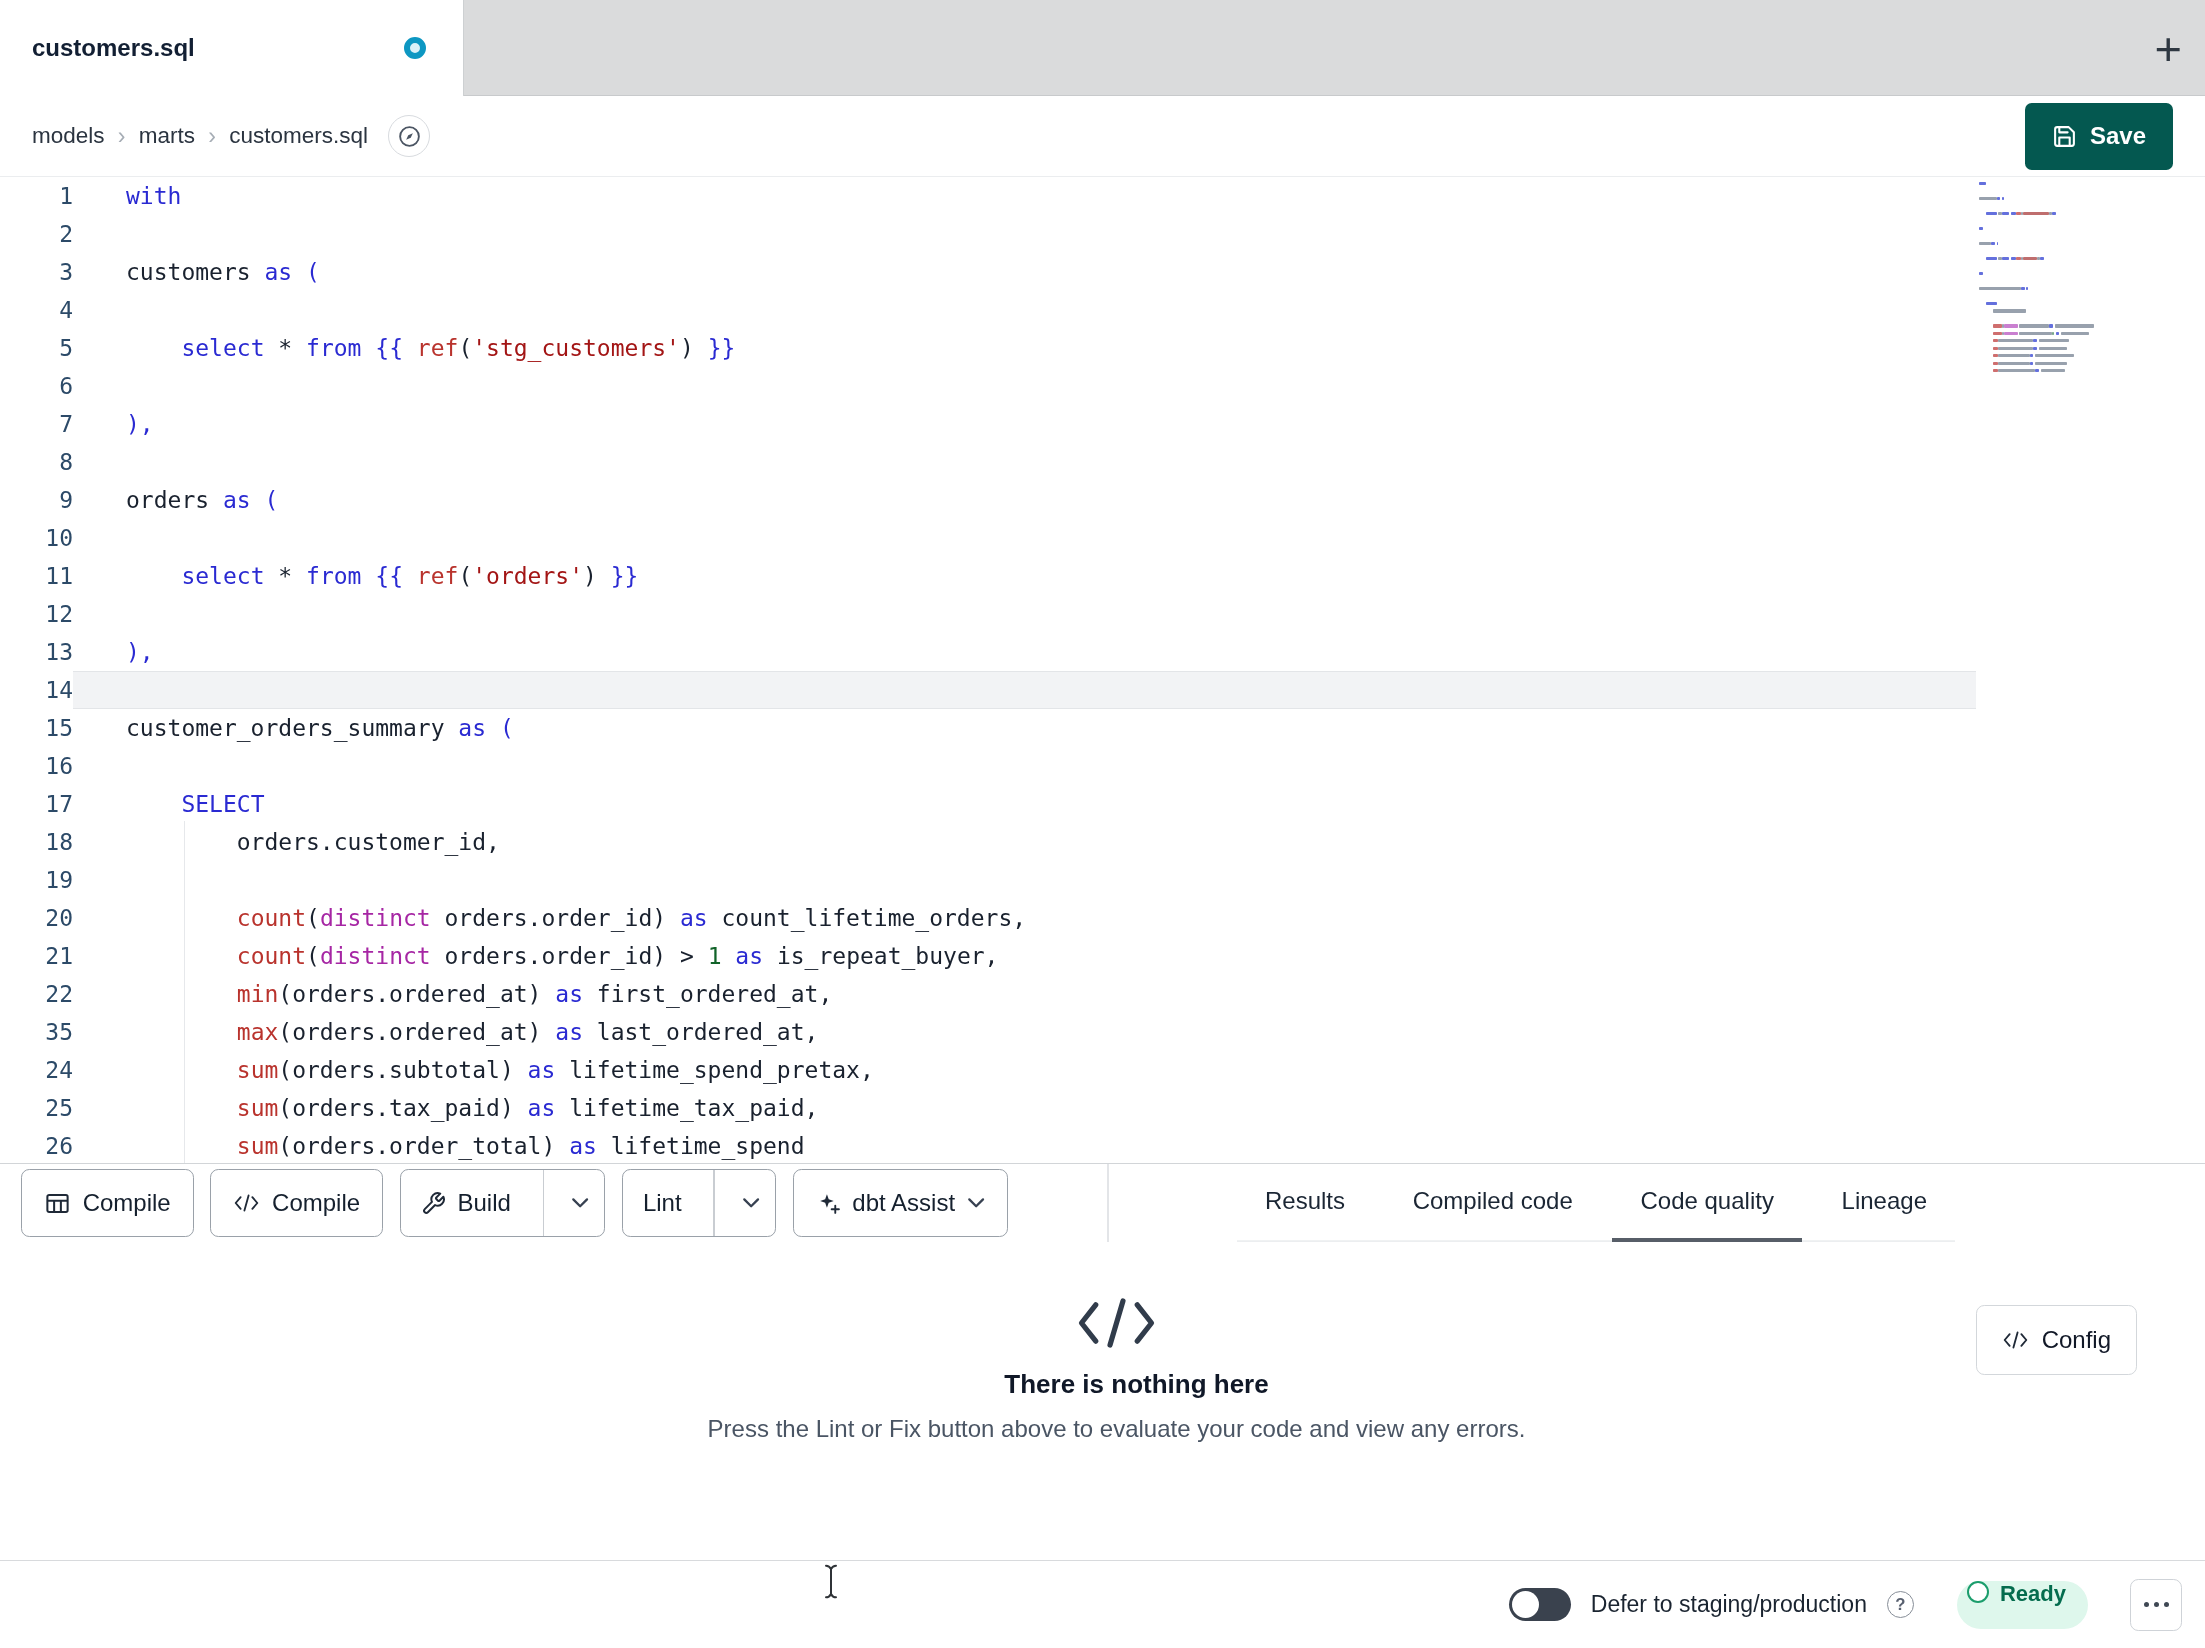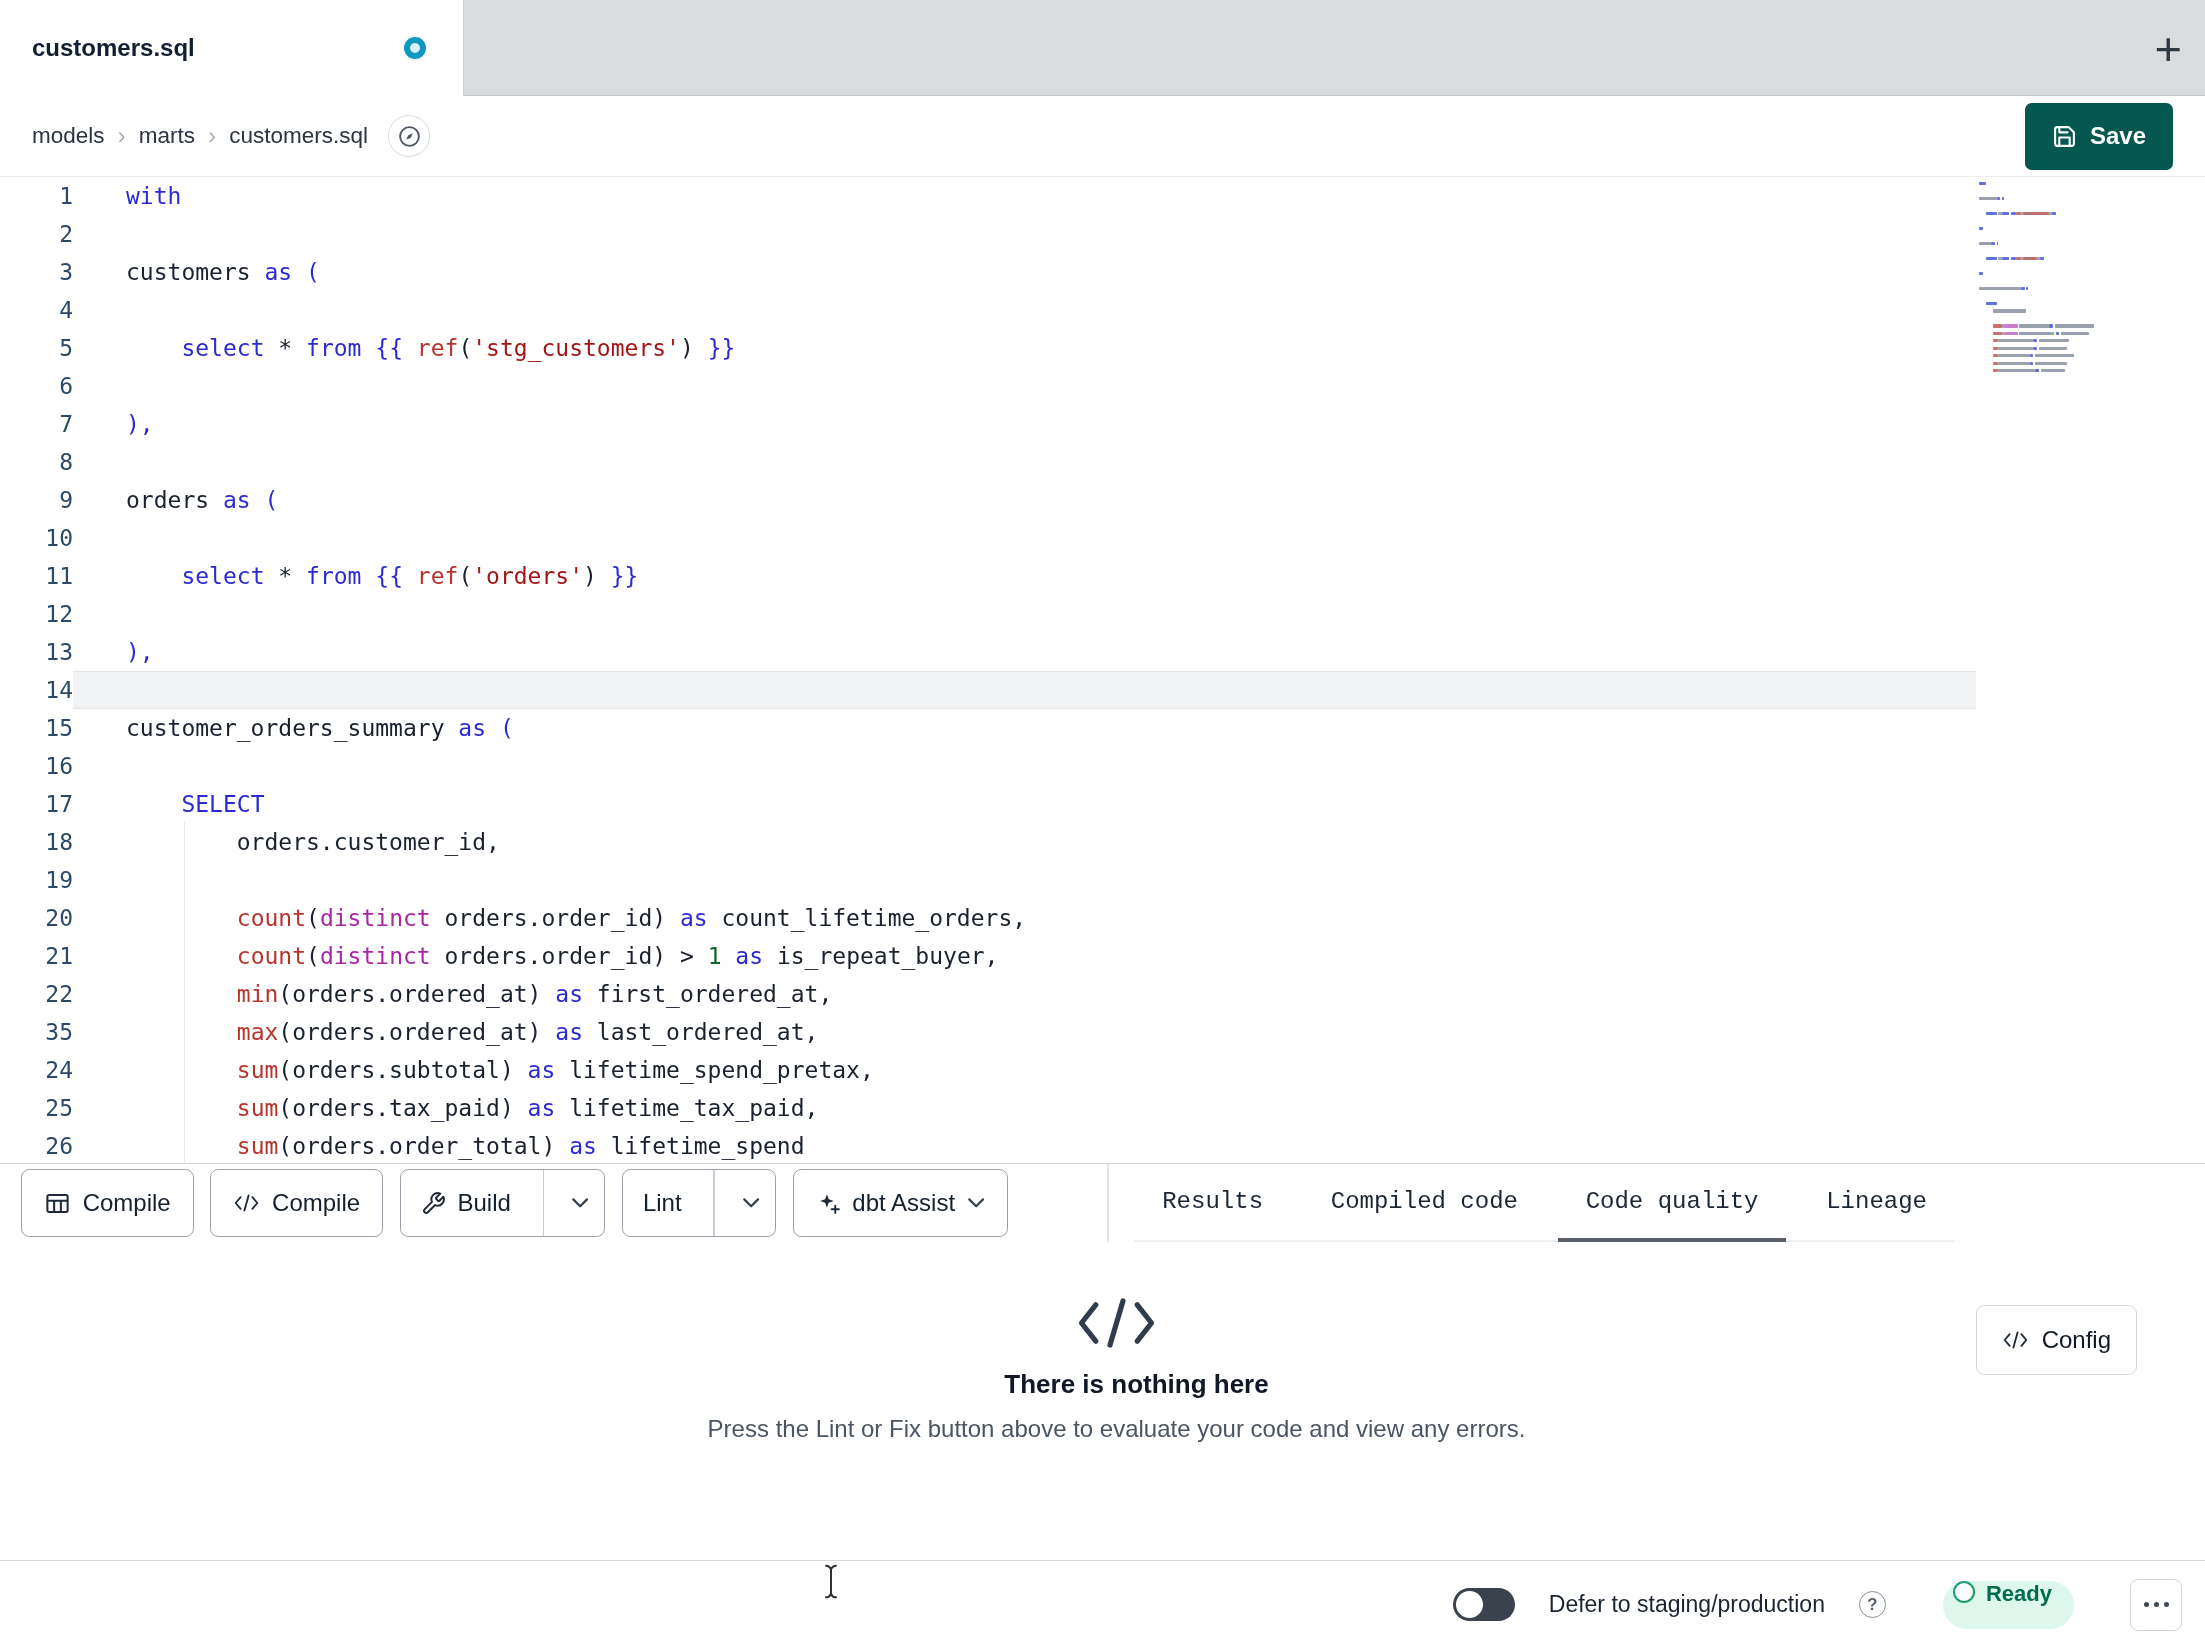--- a/index.html
+++ b/index.html
@@ -58,36 +58,36 @@
   .abtn.split { padding:0; overflow:hidden; cursor:default; }
   .abtn.split .main { border:none; background:transparent; font-size:24px; color:#15202e;
     display:inline-flex; align-items:center; gap:11.7px; padding:0 20px; height:100%; cursor:pointer; }
   .abtn.split .sep { width:1.7px; align-self:stretch; background:#c9cdd2; }
   .abtn.split .chev { border:none; background:transparent; padding:0 15px; height:100%;
     display:inline-flex; align-items:center; cursor:pointer; }
   .vsep { position:absolute; left:1107px; top:0; bottom:0; width:1.7px; background:#e3e5e8; }
   .panel-tabs { margin-left:auto; margin-right:250px; display:flex; gap:11.7px; height:100%;
     box-shadow:inset 0 -1.7px #eceef0; }
   .panel-tab { padding:0 28px; display:flex; align-items:center; font-size:24px; color:#1b2634;
-    border-bottom:4.2px solid transparent; cursor:pointer;font-family:Liberation Mono, monospace; }
+    border-bottom:4.2px solid transparent; cursor:pointer; }
   .panel-tab.active { border-bottom-color:var(--active-underline,#575e68); }
 
   
   .panel { height:318px; flex:none; position:relative; background:#fff;margin-left:28px; }
   .configbtn { position:absolute; right:68px; top:63px; height:70px; padding:0 25px;
     border:1.7px solid #d3d7db; border-radius:8.3px; background:#fff; color:#111827;
     font-size:24px; display:flex; align-items:center; gap:12.5px; cursor:pointer; }
   .panel-center { position:absolute; left:0; right:0; top:52px; text-align:center; }
   .big-code-icon { margin-bottom:16.7px; }
   .panel-title { font-size:26px; font-weight:700; color:#101828; margin-bottom:15px;padding-left:40px; }
   .panel-sub { font-size:24px; color:#4a5564; }
 
   
   .statusbar { height:88px; flex:none; background:#fff; border-top:1.7px solid #d8dadd;
-    display:flex; align-items:center; padding:0 23px; gap:34px; position:relative; }
+    display:flex; align-items:center; padding:0 23px; gap:20px; position:relative; }
   .ibeam { position:absolute; left:821px; top:1.7px; }
   .spacer { flex:1; }
   .toggle { width:62px; height:33px; border-radius:18.3px; background:#3a424e; position:relative;
     flex:none; cursor:pointer; }
   .toggle .knob { position:absolute; left:3.3px; top:3.3px; width:27px; height:27px; border-radius:50%; background:#fff; }
   .defer-label { font-size:23px; color:#1a2430; }
   .help { width:27px; height:27px; border-radius:50%; border:1.7px solid #878e98; display:inline-flex;
     align-items:center; justify-content:center; cursor:pointer; flex:none; }
   .help::after { content:"?"; font-size:16.7px; font-weight:700; color:#596170; }
   .ready { margin-left:23px; height:48px; border-radius:25px; background:var(--ready-green-bg,#def7ec);

